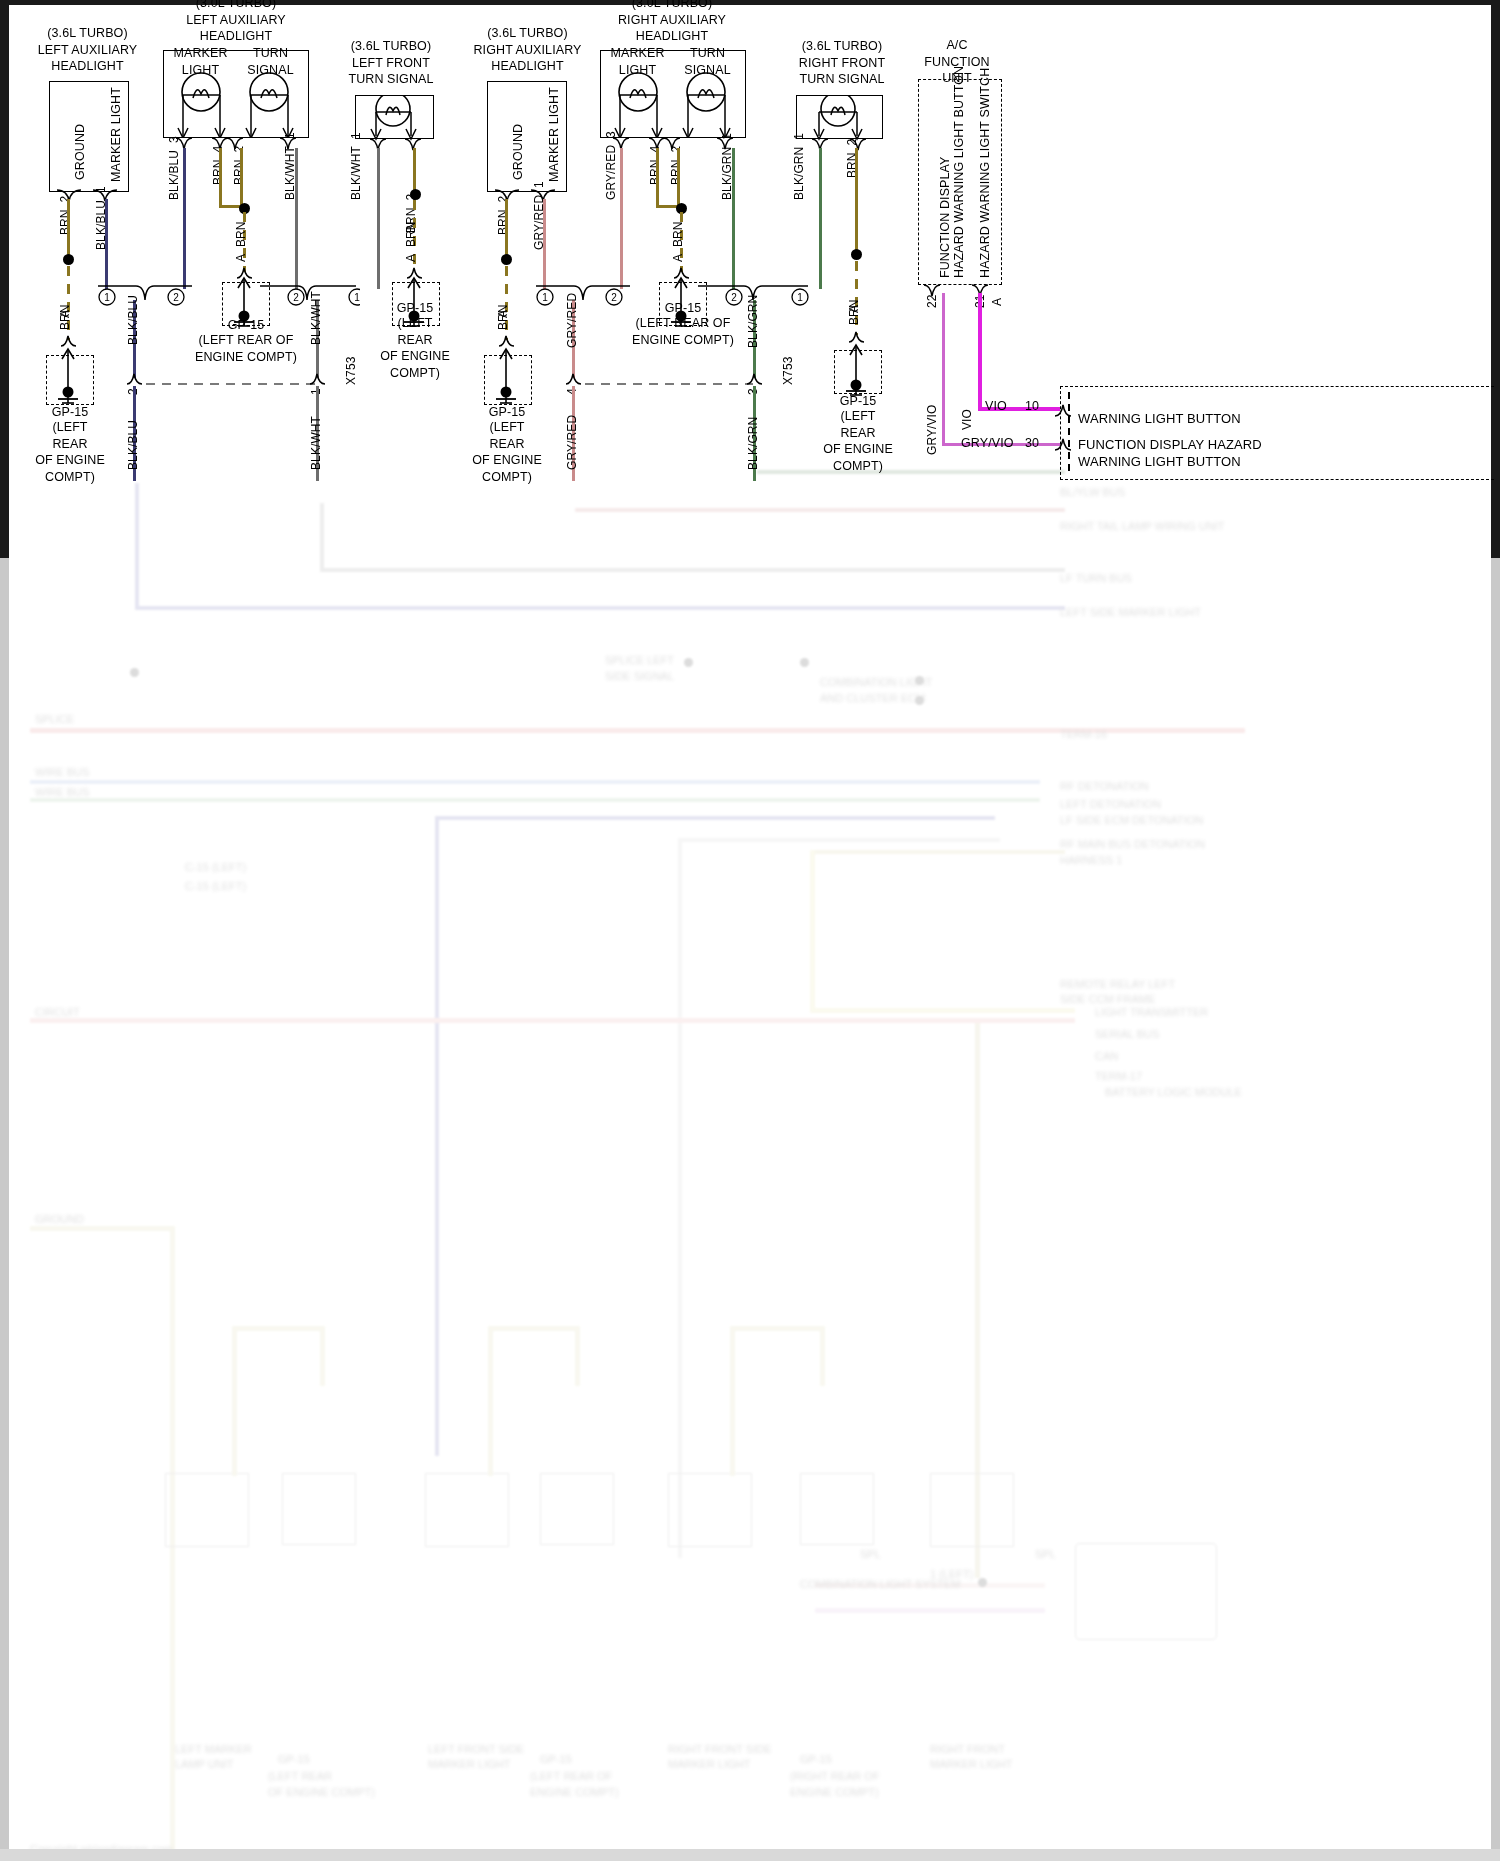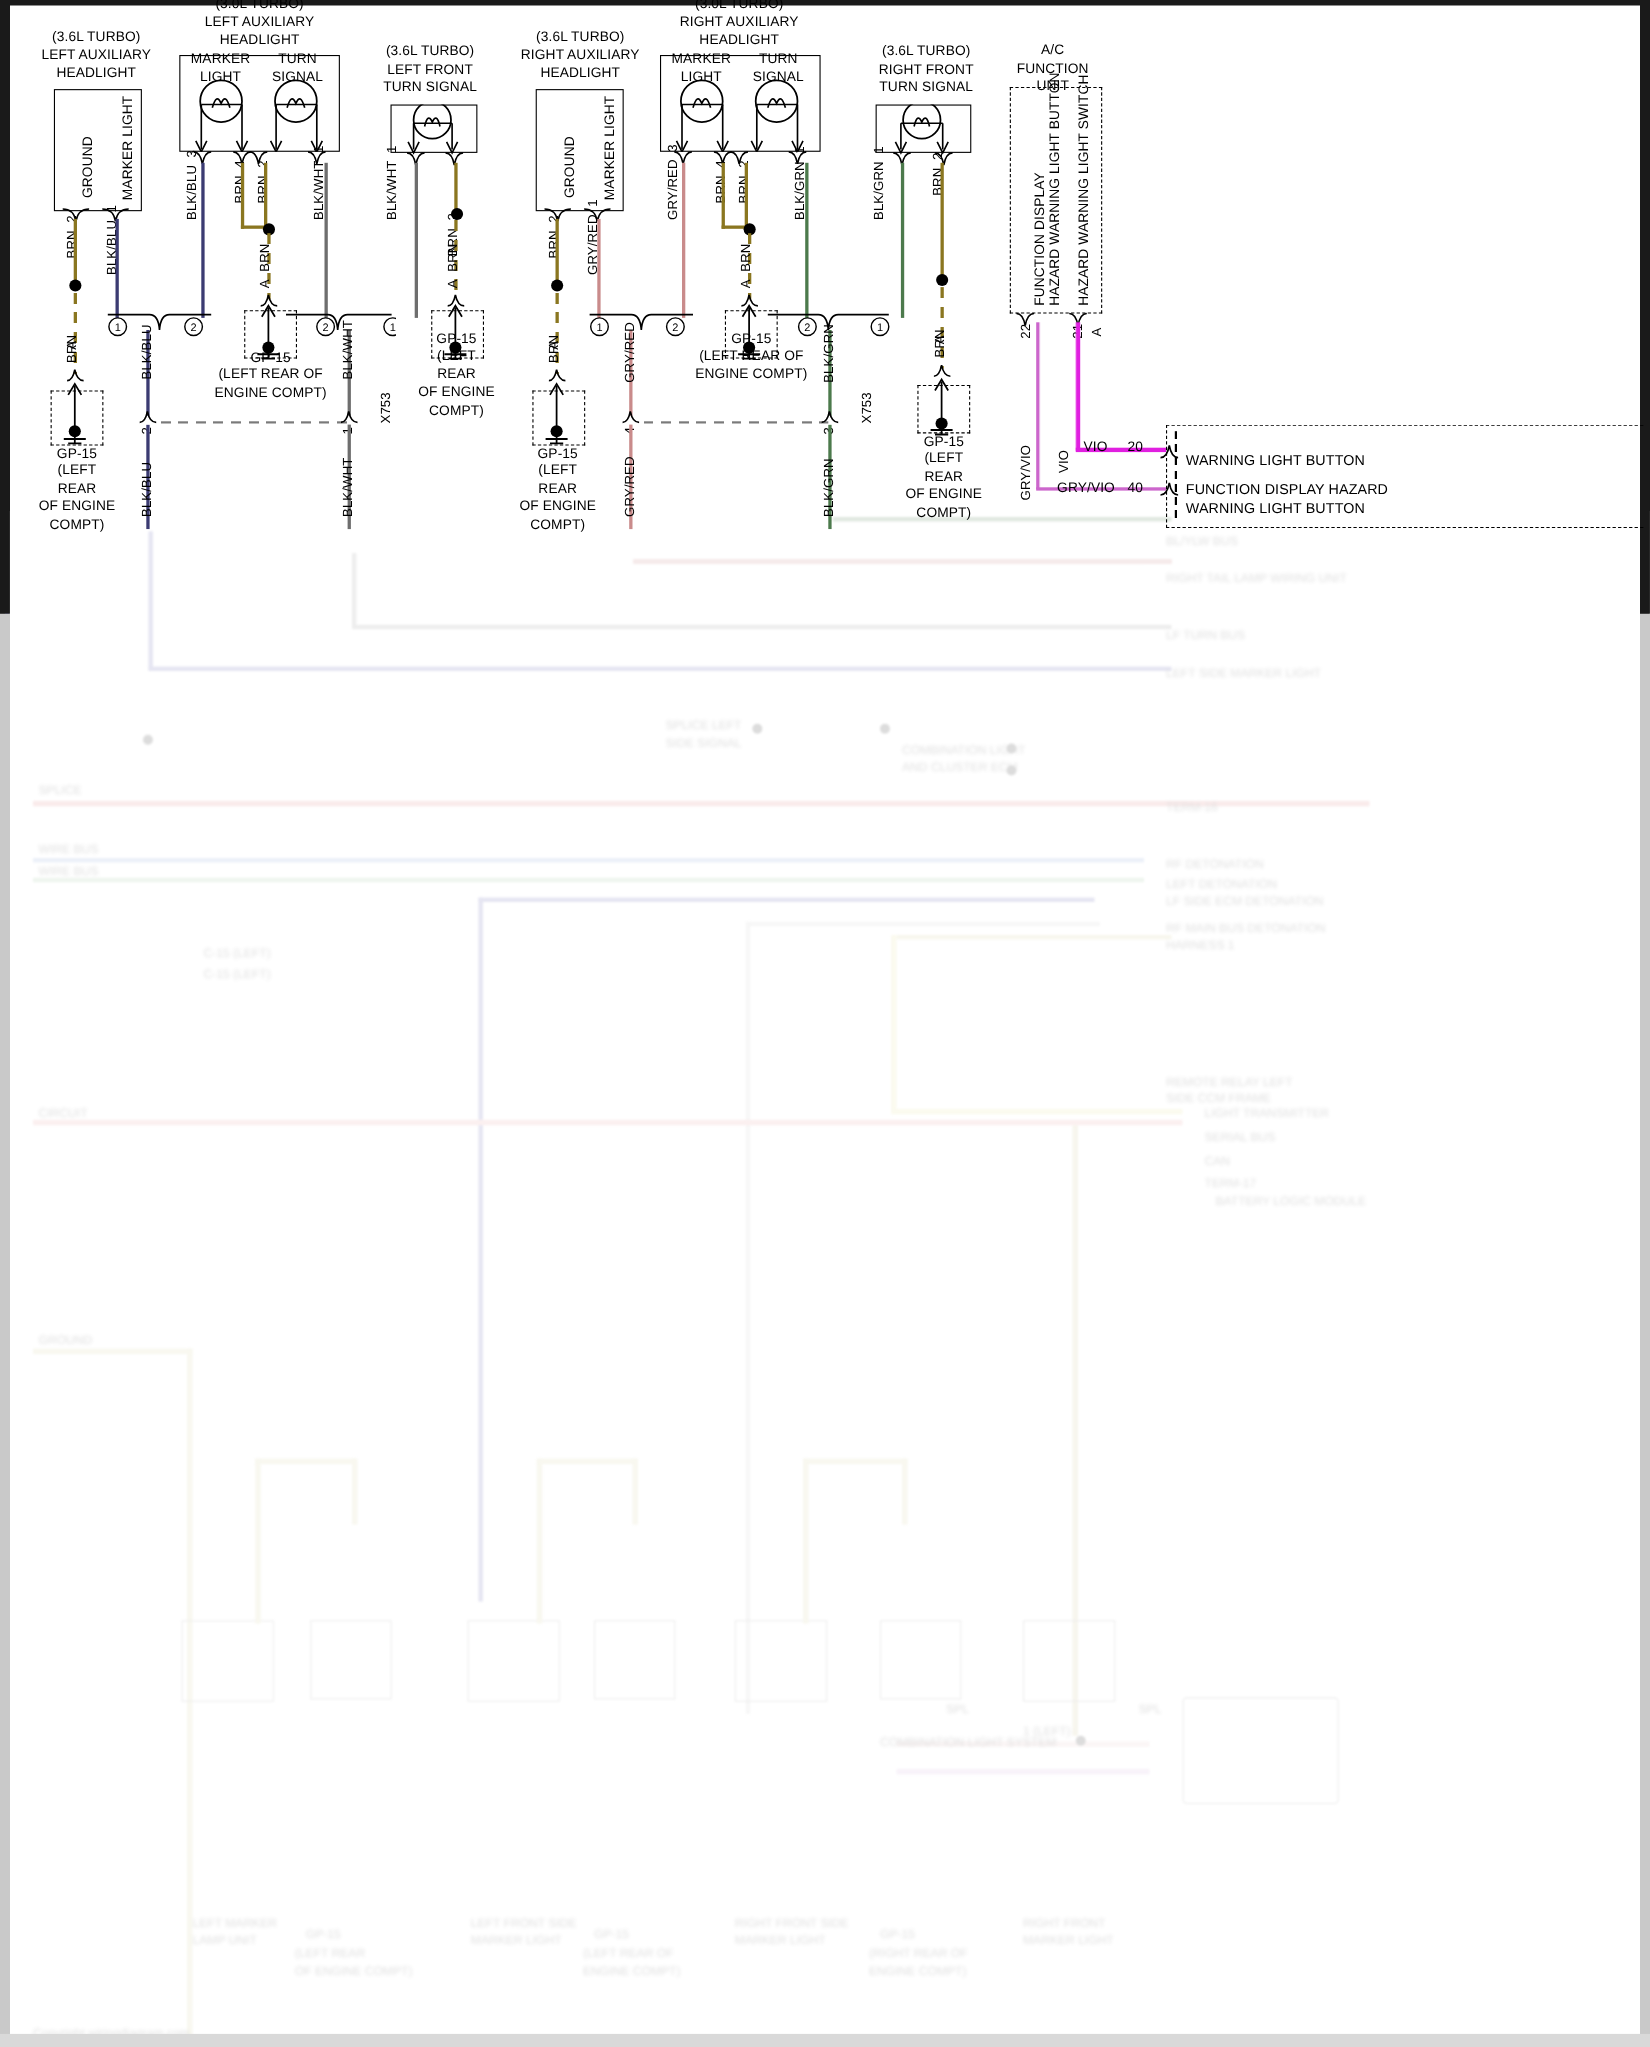--- a/index.html
+++ b/index.html
@@ -547,21 +547,21 @@
   <div class="wire" style="left:978px;top:407px;width:82px;height:4px;background:#e01fe0;"></div>
 
   <div class="dbox" style="left:1060px;top:386px;width:433px;height:92px;border-right:none;"></div>
   <svg style="position:absolute;left:1053px;top:398px;" width="20" height="56">
     <path d="M2,18 Q8,18 10,7 Q12,18 18,18" fill="none" stroke="#000" stroke-width="1.5"></path>
     <path d="M2,52 Q8,52 10,41 Q12,52 18,52" fill="none" stroke="#000" stroke-width="1.5"></path>
   </svg>
   <div class="vline" style="left:1068px;top:392px;height:80px;background:repeating-linear-gradient(#000 0 7px, transparent 7px 12px);width:1.7px;"></div>
 
   <div class="lbl l" style="left:985px;top:398px;width:40px;font-size:12.5px;">VIO</div>
-  <div class="lbl l" style="left:1025px;top:398px;width:24px;font-size:12.5px;">20</div>
+  <div class="lbl l" style="left:1025px;top:398px;width:24px;font-size:12.5px;">10</div>
   <div class="lbl l" style="left:1078px;top:410px;width:330px;font-size:13px;">WARNING LIGHT BUTTON</div>
 
   <div class="lbl l" style="left:961px;top:435px;width:60px;font-size:12.5px;">GRY/VIO</div>
-  <div class="lbl l" style="left:1025px;top:435px;width:24px;font-size:12.5px;">40</div>
+  <div class="lbl l" style="left:1025px;top:435px;width:24px;font-size:12.5px;">30</div>
   <div class="lbl l" style="left:1078px;top:437px;width:370px;font-size:13px;line-height:1.3;">FUNCTION DISPLAY HAZARD
 WARNING LIGHT BUTTON</div>
 
 </div>
 
 </body></html>

